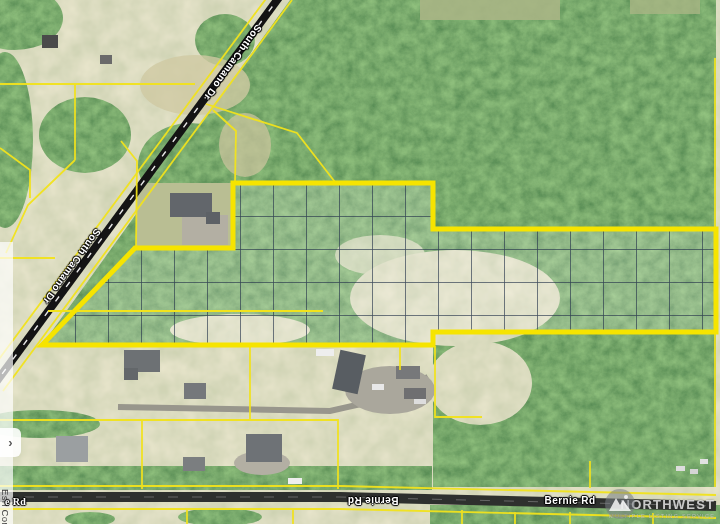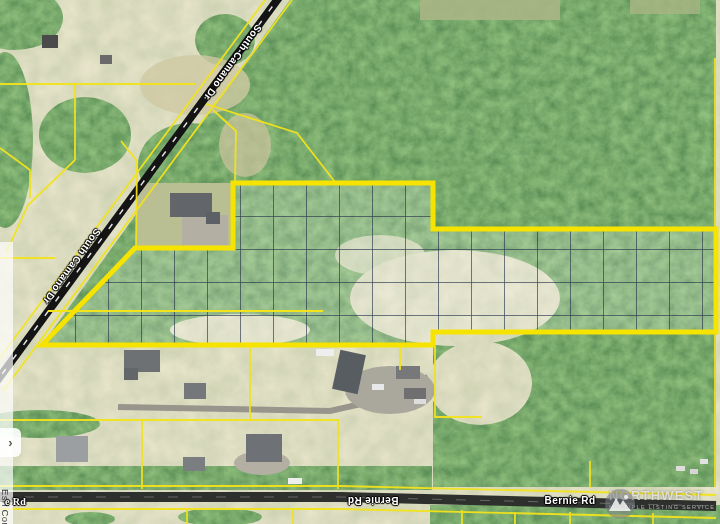--- a/index.html
+++ b/index.html
@@ -34,21 +34,21 @@
   .attr-t1{top:247px;}
   .attr-expand{
     position:absolute;left:0;top:428px;width:21px;height:29px;z-index:6;
     background:rgba(255,255,255,.9);border-radius:0 6px 6px 0;
     display:flex;align-items:center;justify-content:center;
     font:700 13px "Liberation Sans",sans-serif;color:#5a5a5a;cursor:pointer;
   }
   
   .watermark{position:absolute;left:604px;top:488px;z-index:6;display:flex;align-items:flex-start;}
   .wm-logo{width:32px;height:32px;flex:0 0 auto;}
-  .wm-textcol{margin-left:5px;padding-top:0;}
+  .wm-textcol{margin-left:5px;padding-top:9px;text-align:right;}
   .wm-brand{
     font:700 13px "Liberation Sans",sans-serif;letter-spacing:1.2px;
     color:rgba(245,245,245,.78);text-shadow:0 0 2px rgba(40,40,40,.6);white-space:nowrap;
   }
   .wm-tag{
     font:400 5.5px "Liberation Sans",sans-serif;letter-spacing:1.3px;margin-top:1px;
     color:rgba(235,235,235,.66);text-shadow:0 0 1px rgba(40,40,40,.5);white-space:nowrap;
   }
 </style>
 </head>

